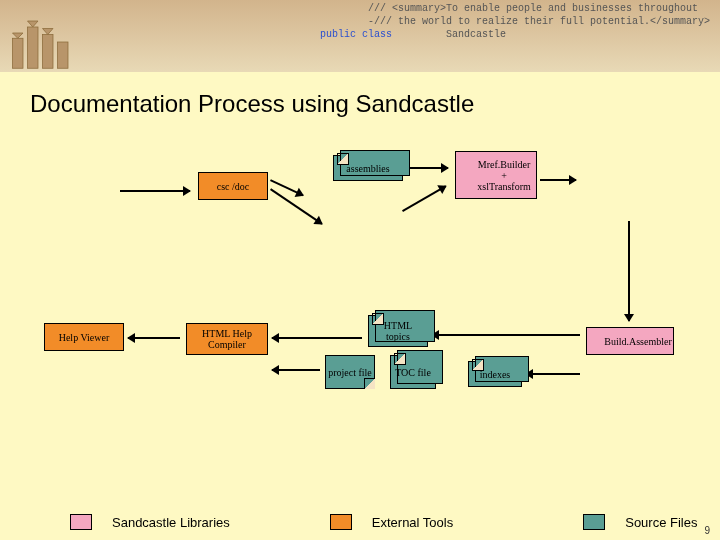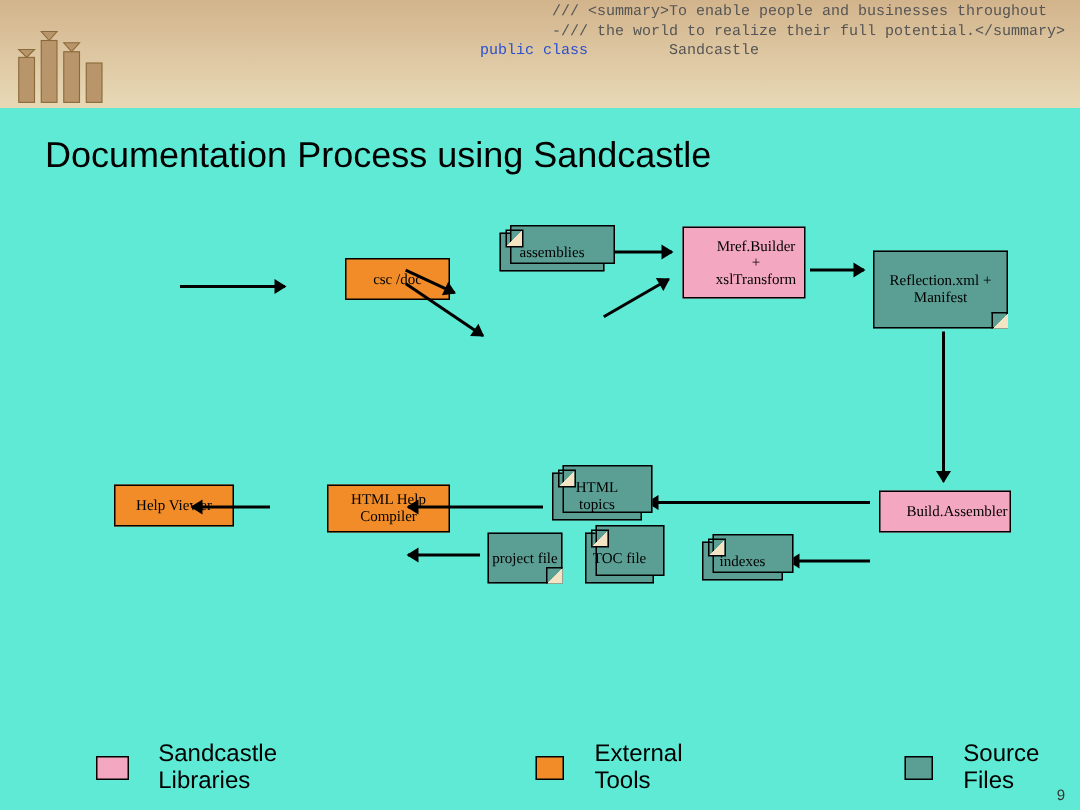--- a/index.html
+++ b/index.html
@@ -26,21 +26,21 @@
     font-size: 10px;
     line-height: 13px;
     color: #2a7a3a;
     text-align: left;
   }
   .code-snippet .blue { color: #2a4fcf; }
   .code-snippet .gray { color: #555; margin-left: 48px; }
   .slide {
     width: 100%;
     height: 468px;
-    background: #5eead4;
+    background: #fef9c3;
     position: relative;
   }
   .title {
     position: absolute;
     top: 18px;
     left: 30px;
     font-size: 24px;
     color: #000;
     font-weight: normal;
   }
@@ -69,21 +69,21 @@
     position: absolute;
     border: 1px solid #000;
     background: inherit;
     width: 100%; height: 100%;
     z-index: -1;
   }
   .stack::before { top: -6px; left: 6px; }
   .stack::after  { top: -3px; left: 3px; }
 
   .pink   { background: #f4a7c0; padding-left: 18px; }
-  .orange { background: #f28c28; margin-left: 32px; }
+  .orange { background: #f28c28; }
   .teal   { background: #5a9e94; }
 
   
   .dogear::after {
     content: "";
     position: absolute;
     right: -1px;
     bottom: -1px;
     width: 10px;
     height: 10px;
@@ -128,21 +128,21 @@
     border-right: 5px solid transparent;
   }
 
   .legend {
     position: absolute;
     bottom: 10px;
     left: 0;
     right: 0;
     display: flex;
     align-items: center;
-    font-size: 16px;
+    font-size: 13px;
     gap: 20px;
   }
   .swatch {
     width: 22px;
     height: 16px;
     border: 1px solid #000;
     display: inline-block;
   }
   .pagenum {
     position: absolute;
@@ -184,23 +184,20 @@
 
     <div class="box orange" style="top:35px;left:198px;width:70px;height:28px">
       <span>csc /doc</span>
     </div>
     <div class="box teal stack dogear" style="top:18px;left:333px;width:70px;height:26px;z-index:2">
       <span>assemblies</span>
     </div>
     <div class="box pink" style="top:14px;left:455px;width:82px;height:48px">
       <span>Mref.Builder + xslTransform</span>
     </div>
-    <div class="box teal dogear" style="top:30px;left:582px;width:90px;height:52px">
-      <span>Reflection.xml + Manifest</span>
-    </div>
 
     <div class="box pink" style="top:190px;left:586px;width:88px;height:28px">
       <span>Build.Assembler</span>
     </div>
     <div class="box teal stack dogear" style="top:178px;left:368px;width:60px;height:32px;z-index:2">
       <span>HTML topics</span>
     </div>
     <div class="box teal dogear" style="top:218px;left:325px;width:50px;height:34px">
       <span>project file</span>
     </div>

